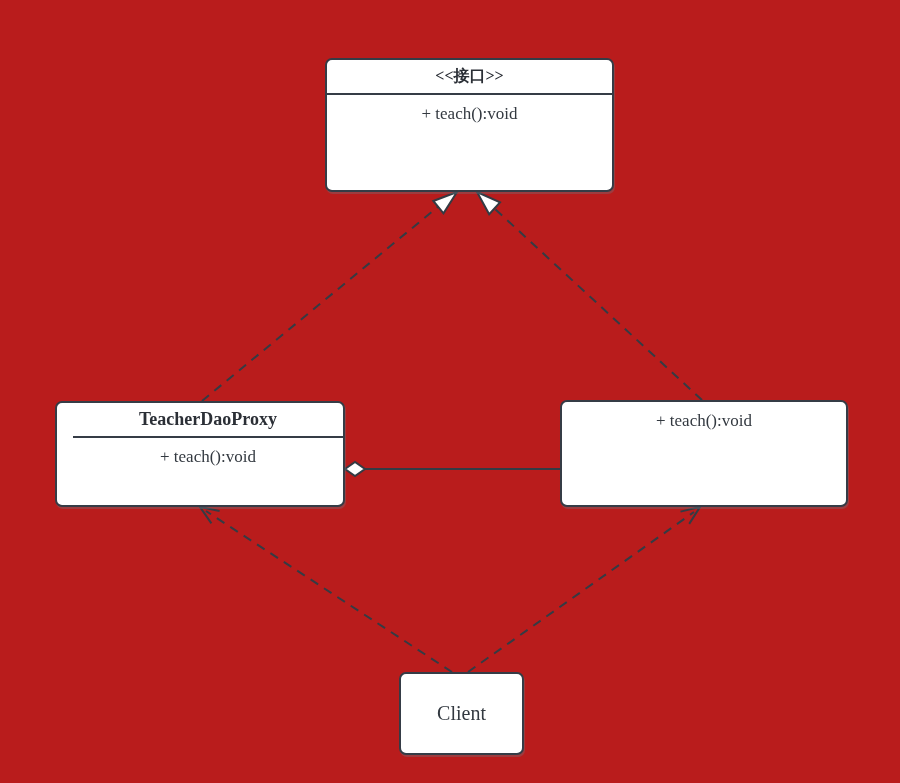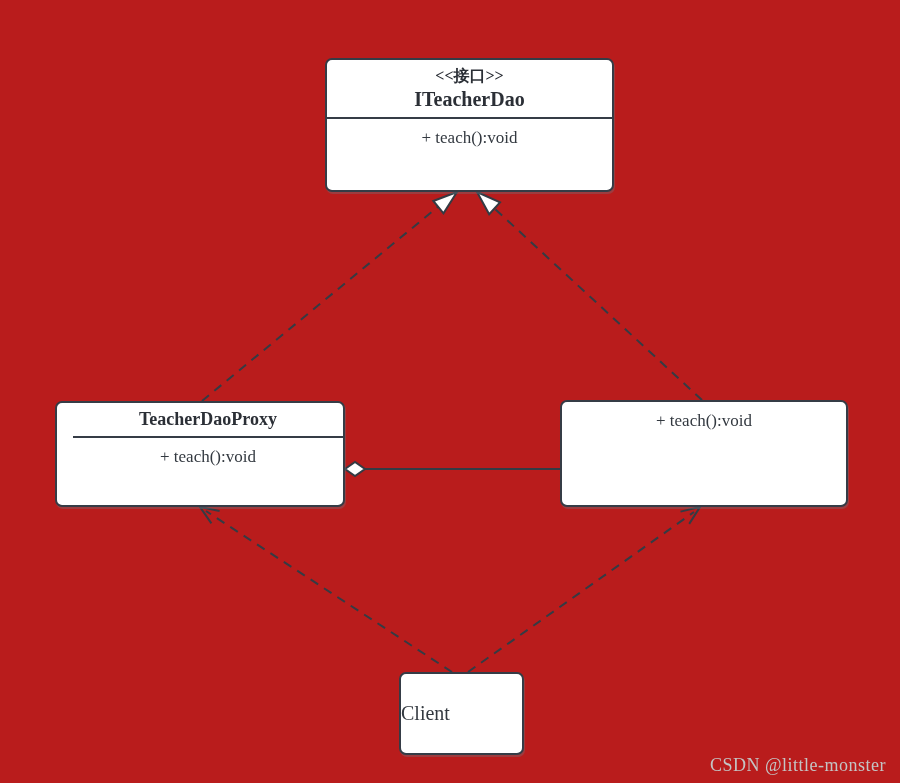--- a/index.html
+++ b/index.html
@@ -59,21 +59,21 @@
     padding: 9px 14px;
     font-size: 17px;
     color: #333940;
     text-align: center;
   }
   .box-interface { left: 325px; top: 58px;  width: 289px; height: 134px; }
   .box-proxy     { left: 55px;  top: 401px; width: 290px; height: 106px; padding-left: 16px; }
   .box-dao       { left: 560px; top: 400px; width: 288px; height: 107px; }
   .box-client {
     left: 399px; top: 672px; width: 125px; height: 83px;
-    display: flex; align-items: center; justify-content: flex-start;
+    display: flex; align-items: center; justify-content: center;
     font-size: 20px; color: #333940;
   }
   .watermark {
     position: absolute;
     right: 14px;
     bottom: 7px;
     z-index: 3;
     font-size: 18px;
     color: #c4c4c4;
     letter-spacing: 0.5px;
@@ -98,21 +98,20 @@
     <line x1="452" y1="672" x2="206" y2="511" stroke="#343b44" stroke-width="2" stroke-dasharray="9,7"></line>
     <polyline points="211.4,523.4 200,507 219.6,510.9" fill="none" stroke="#343b44" stroke-width="2"></polyline>
 
     <line x1="468" y1="672" x2="694" y2="512" stroke="#343b44" stroke-width="2" stroke-dasharray="9,7"></line>
     <polyline points="680.5,511.6 700,507 689.2,523.9" fill="none" stroke="#343b44" stroke-width="2"></polyline>
   </svg>
 
   <div class="uml-box box-interface">
     <div class="uml-header">
       <span class="uml-stereotype">&lt;&lt;接口&gt;&gt;</span>
-      <span class="uml-classname">ITeacherDao</span>
     </div>
     <div class="uml-body">
       <span>+ teach():void</span>
     </div>
   </div>
 
   <div class="uml-box box-proxy">
     <div class="uml-header">
       <span class="uml-classname-sm">TeacherDaoProxy</span>
     </div>
@@ -124,15 +123,14 @@
   <div class="uml-box box-dao">
     <div class="uml-body">
       <span>+ teach():void</span>
     </div>
   </div>
 
   <div class="uml-box box-client">
     <span>Client</span>
   </div>
 
-  <div class="watermark">CSDN @little-monster</div>
 
 </div>
 
 </body></html>

